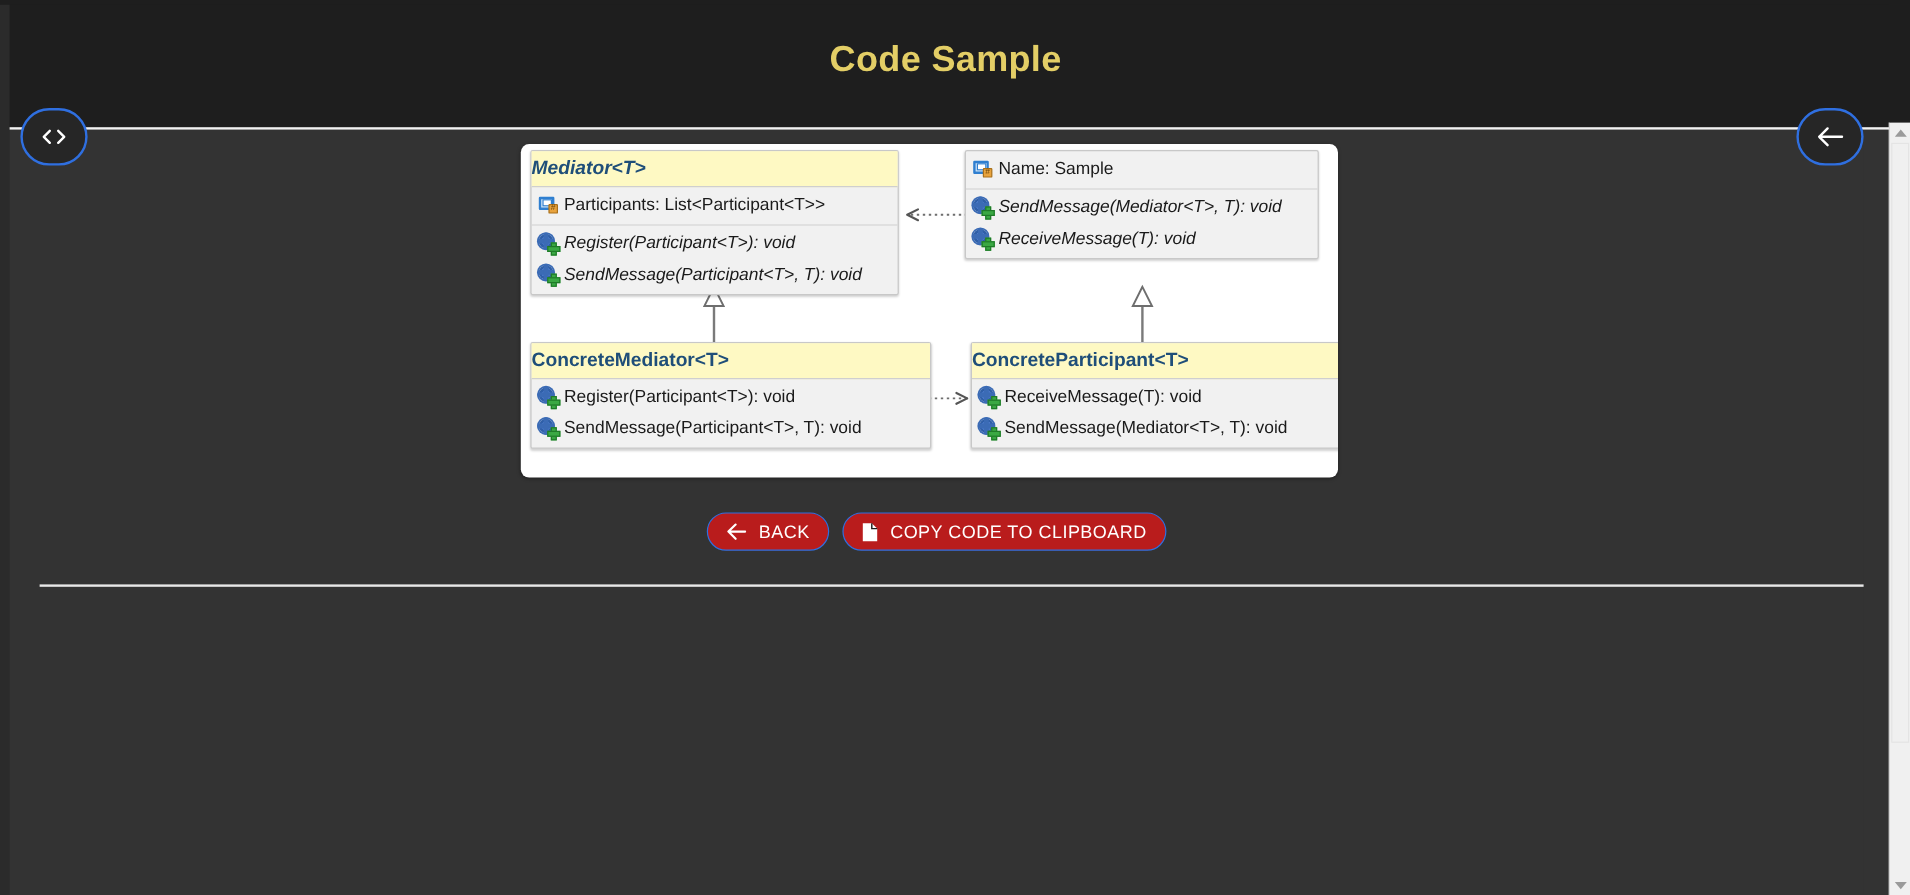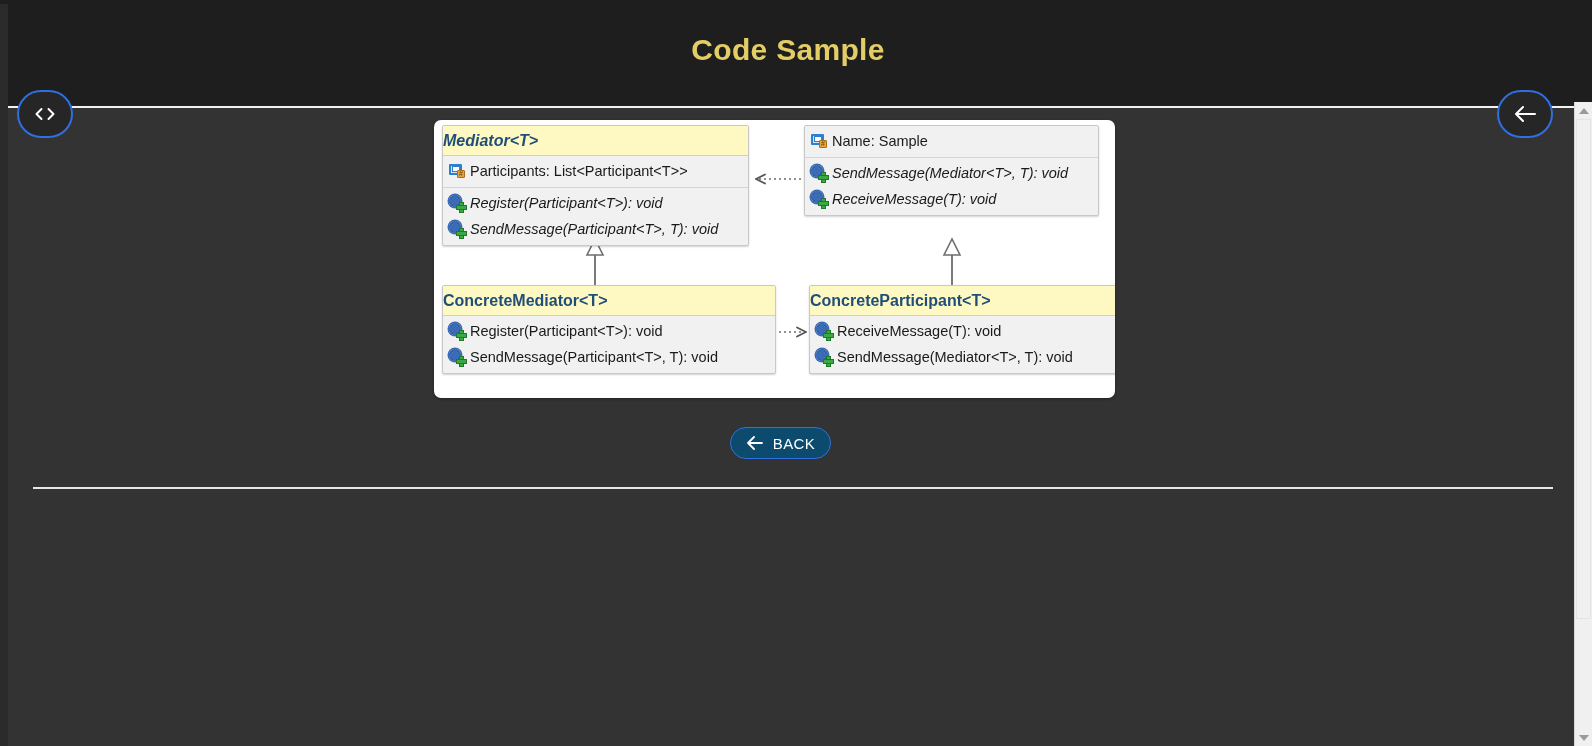--- a/index.html
+++ b/index.html
@@ -154,21 +154,21 @@
 
   
   #actions {
     position: absolute; left: 0; top: 325px; width: 1545px;
     display: flex; justify-content: center; gap: 11px;
   }
   .action-btn {
     display: flex; align-items: center; gap: 10px;
     height: 32px;
     padding: 0 15px;
-    background: #0c4a6e;
+    background: #b91c1c;
     color: #ffffff;
     border: 1.5px solid #2f6fe0;
     border-radius: 17px;
     font-size: 15px;
     letter-spacing: 0.4px;
     cursor: pointer;
     white-space: nowrap;
   }
   .action-btn svg { display: block; flex: 0 0 auto; }
 
@@ -352,20 +352,29 @@
   <div id="actions">
     <div class="action-btn">
       <span>
         <svg width="17" height="14" viewBox="0 0 17 14">
           <path d="M16 7 L2 7 M8 1 L2 7 L8 13" fill="none" stroke="#ffffff" stroke-width="1.8" stroke-linecap="round" stroke-linejoin="round"></path>
         </svg>
       </span>
       <span>BACK</span>
     </div>
 
+    <div class="action-btn">
+      <span>
+        <svg width="14" height="17" viewBox="0 0 14 17">
+          <path d="M1 1 H8.5 L13 5.5 V16 H1 Z" fill="#ffffff"></path>
+          <path d="M8.5 1 V5.5 H13" fill="none" stroke="#1c1c1c" stroke-width="1.2"></path>
+        </svg>
+      </span>
+      <span>COPY CODE TO CLIPBOARD</span>
+    </div>
   </div>
 
   <div id="divider"></div>
 
 </div>
 
 <div id="sb-corner"></div>
 <div id="scrollbar">
   <div id="sb-up" class="sb-arrow">
     <span class="sb-tri"></span>

